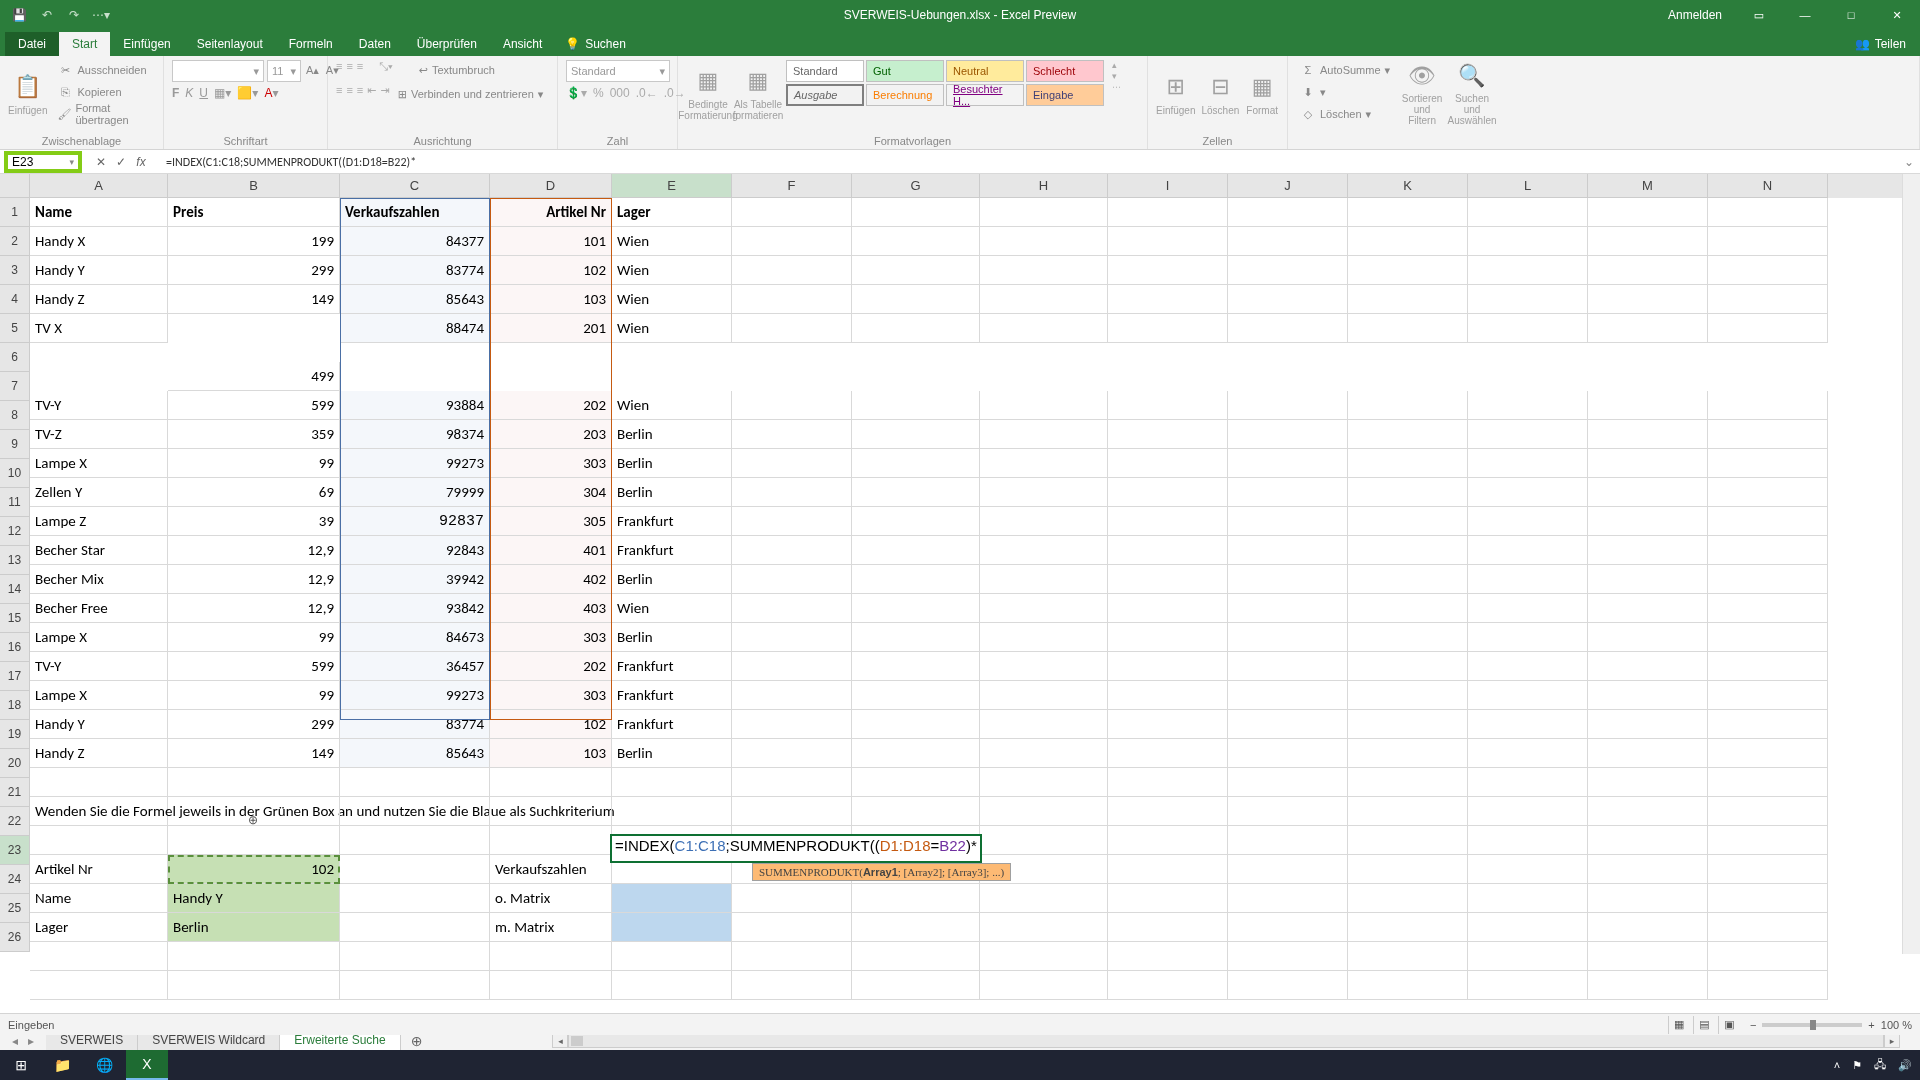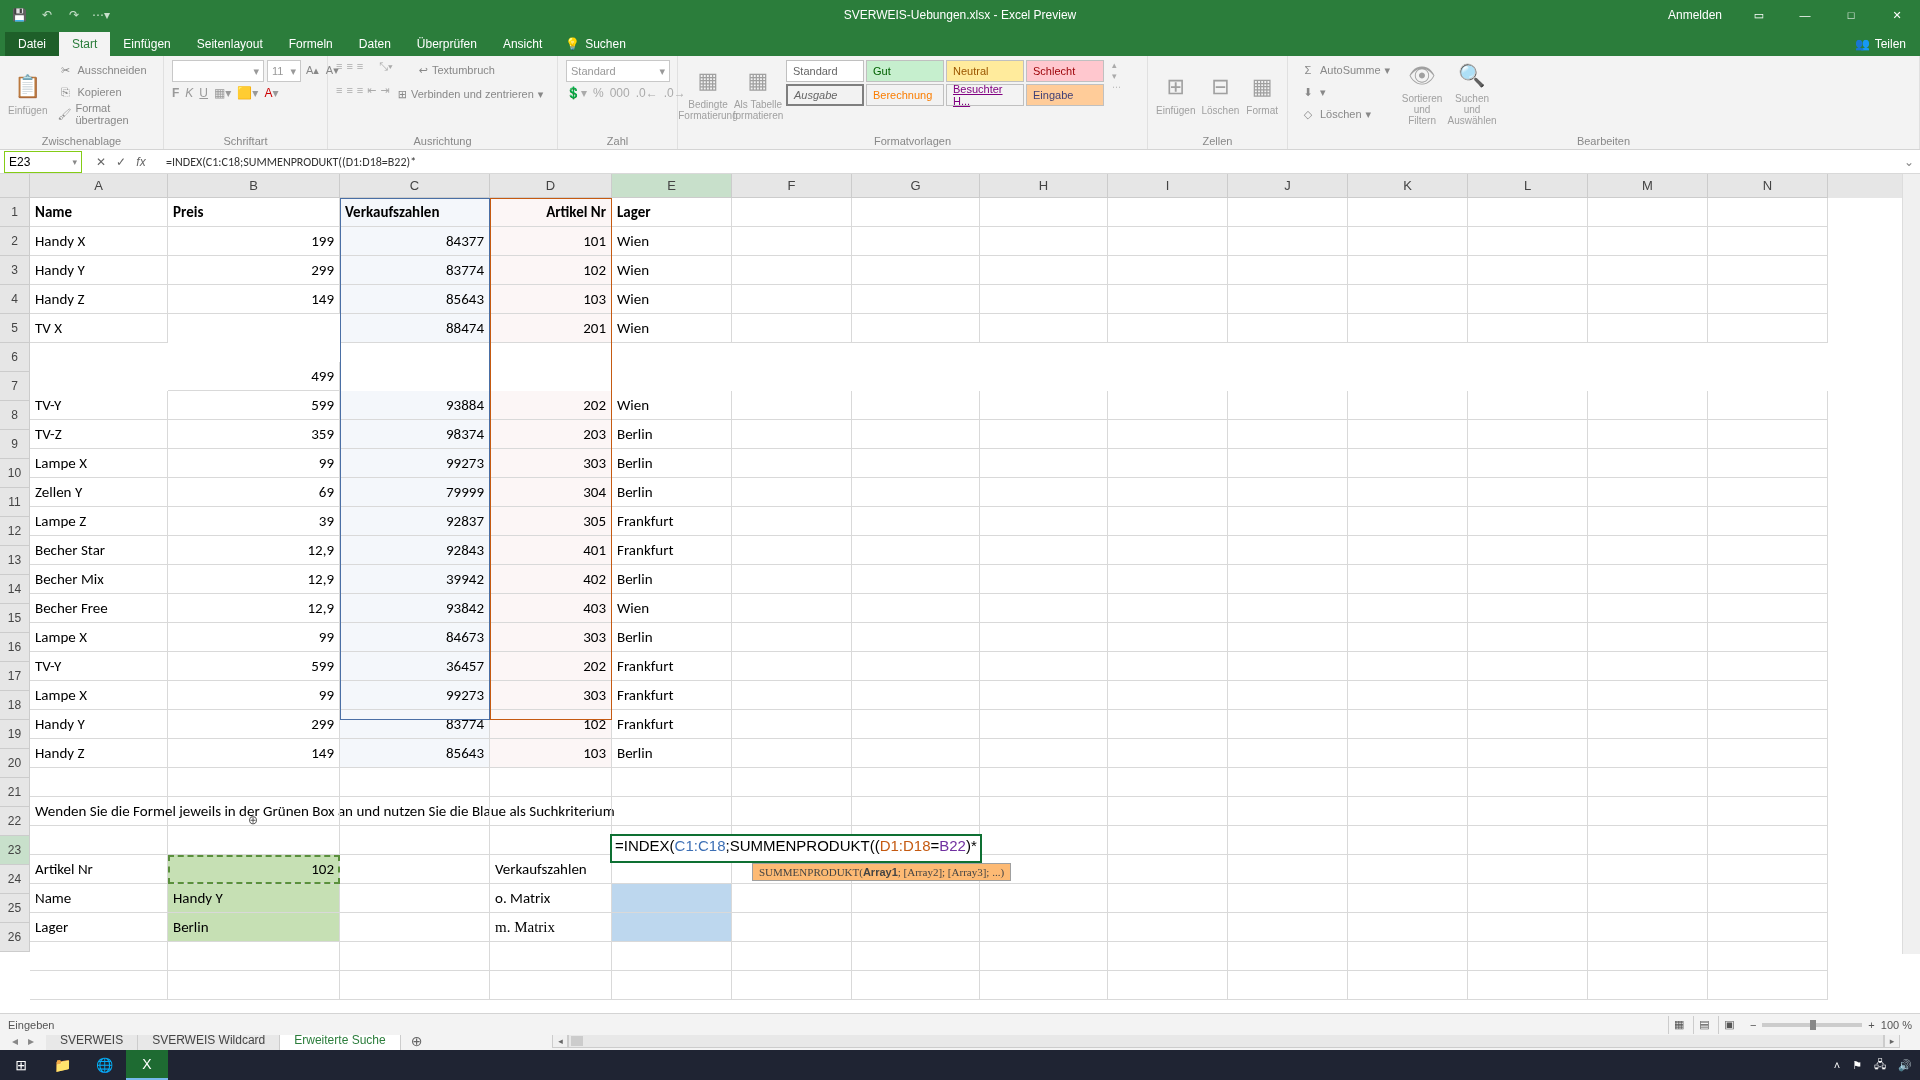--- a/index.html
+++ b/index.html
@@ -32,21 +32,21 @@
 .rbtn-lg .lbl { font-size: 10px; text-align: center; line-height: 1.1; margin-top: 2px; }
 .rstack { display: flex; flex-direction: column; gap: 2px; }
 .rbtn-sm { height: 20px; display: flex; align-items: center; gap: 4px; padding: 0 4px; font-size: 11px; color: #888; cursor: pointer; }
 .rbtn-sm .icon { width: 16px; height: 16px; display: inline-flex; align-items: center; justify-content: center; }
 .combo { height: 22px; border: 1px solid #c8c8c8; background: #fff; font-size: 11px; padding: 0 4px; display: flex; align-items: center; justify-content: space-between; color: #999; }
 .style-cell { width: 78px; height: 22px; border: 1px solid #c0c0c0; font-size: 11px; padding: 2px 6px; display: flex; align-items: center; cursor: pointer; }
 .style-grid { display: grid; grid-template-columns: repeat(4, 78px); grid-auto-rows: 22px; gap: 2px; }
 
 
 .fbar-row { height: 24px; display: flex; align-items: center; border-bottom: 1px solid #d9d9d9; background: #fff; font-size: 12px; }
-.namebox { width: 78px; height: 22px; border: 1px solid #84cc16; margin-left: 4px; padding: 2px 4px; display: flex; align-items: center; justify-content: space-between; }
+.namebox { width: 78px; height: 22px; border: 4px solid #84cc16; margin-left: 4px; padding: 2px 4px; display: flex; align-items: center; justify-content: space-between; }
 .fbar-btns { display: flex; gap: 2px; margin: 0 10px; color: #666; }
 .fbar-btns span { width: 18px; text-align: center; cursor: pointer; }
 .fbar-input { flex: 1; padding: 2px 6px; font-size: 12px; font-family: Calibri, sans-serif; color: #333; }
 .fbar-expand { width: 22px; text-align: center; color: #888; cursor: pointer; }
 
 
 .sheet-area { position: relative; background: #fff; height: 780px; }
 .corner { position: absolute; left: 0; top: 0; width: 30px; height: 24px; background: #e6e6e6; border-right: 1px solid #ccc; border-bottom: 1px solid #ccc; }
 
 .col-headers { position: absolute; left: 30px; top: 0; right: 18px; height: 24px; display: flex; background: #e6e6e6; }
@@ -306,21 +306,20 @@
       </div>
       <div class="rbtn-lg">
           <div class="icon">👁</div>
           <div class="lbl">Sortieren und Filtern</div>
         </div>
       <div class="rbtn-lg">
           <div class="icon">🔍</div>
           <div class="lbl">Suchen und Auswählen</div>
         </div>
     </div>
-    <div class="label">Bearbeiten</div>
   </div>
 </div>
 
 <div class="fbar-row">
   <div class="namebox">
       <span>E23</span>
       <span style="color:#888;font-size:9px">▾</span>
     </div>
   <div class="fbar-btns">
     <span>✕</span>
@@ -518,21 +517,21 @@
         <div class="cell cI " style="height: 29px;"></div>
         <div class="cell cJ " style="height: 29px;"></div>
         <div class="cell cK " style="height: 29px;"></div>
         <div class="cell cL " style="height: 29px;"></div>
         <div class="cell cM " style="height: 29px;"></div>
         <div class="cell cN " style="height: 29px;"></div>
       </div>
       <div class="row">
         <div class="cell cA " style="height: 29px;">Lampe Z</div>
         <div class="cell cB right " style="height: 29px;">39</div>
-        <div class="cell cC right range-c" style="height: 29px;">92837</div>
+        <div class="cell cC right range-c" style="height: 29px; font-family: Liberation Mono, monospace;">92837</div>
         <div class="cell cD right range-d" style="height: 29px;">305</div>
         <div class="cell cE " style="height: 29px;">Frankfurt</div>
         <div class="cell cF " style="height: 29px;"></div>
         <div class="cell cG " style="height: 29px;"></div>
         <div class="cell cH " style="height: 29px;"></div>
         <div class="cell cI " style="height: 29px;"></div>
         <div class="cell cJ " style="height: 29px;"></div>
         <div class="cell cK " style="height: 29px;"></div>
         <div class="cell cL " style="height: 29px;"></div>
         <div class="cell cM " style="height: 29px;"></div>
@@ -743,21 +742,21 @@
         <div class="cell cJ " style="height: 29px;"></div>
         <div class="cell cK " style="height: 29px;"></div>
         <div class="cell cL " style="height: 29px;"></div>
         <div class="cell cM " style="height: 29px;"></div>
         <div class="cell cN " style="height: 29px;"></div>
       </div>
       <div class="row">
         <div class="cell cA " style="height: 29px;">Lager</div>
         <div class="cell cB green-fill" style="height: 29px;">Berlin</div>
         <div class="cell cC " style="height: 29px;"></div>
-        <div class="cell cD " style="height: 29px; font-family: Liberation Serif, serif;">m. Matrix</div>
+        <div class="cell cD " style="height: 29px;">m. Matrix</div>
         <div class="cell cE blue-fill" style="height: 29px;"></div>
         <div class="cell cF " style="height: 29px;"></div>
         <div class="cell cG " style="height: 29px;"></div>
         <div class="cell cH " style="height: 29px;"></div>
         <div class="cell cI " style="height: 29px;"></div>
         <div class="cell cJ " style="height: 29px;"></div>
         <div class="cell cK " style="height: 29px;"></div>
         <div class="cell cL " style="height: 29px;"></div>
         <div class="cell cM " style="height: 29px;"></div>
         <div class="cell cN " style="height: 29px;"></div>

